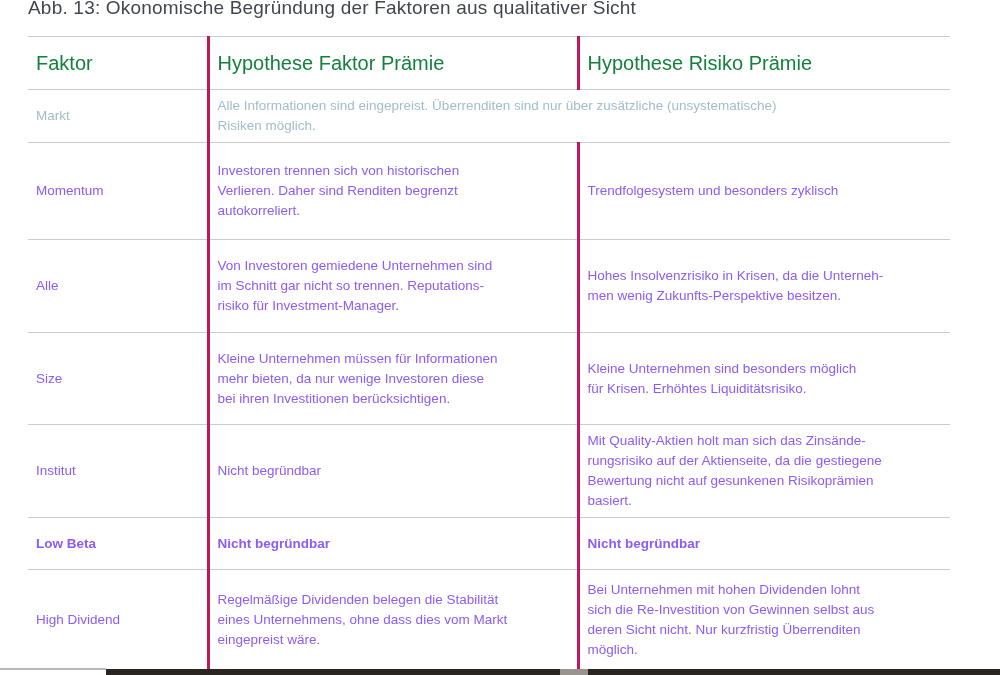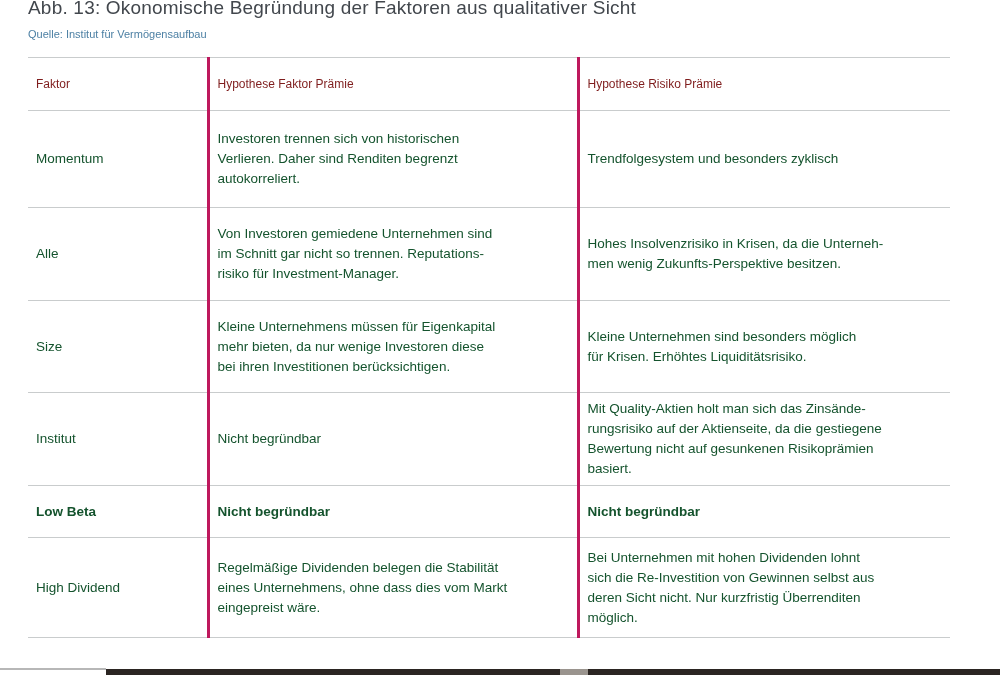--- a/index.html
+++ b/index.html
@@ -43,27 +43,27 @@
   tr { border-bottom: 1px solid #c9cccd; }
   th, td {
     text-align: left;
     vertical-align: middle;
     padding: 6px 10px 6px 8px;
     white-space: pre-line;
   }
   th + th, td + td { border-left: 3px solid #be185d; }
   th {
     font-weight: 400;
-    font-size: 12px;
-    color: #7f1d1d;
+    font-size: 20px;
+    color: #15803d;
   }
   td {
     font-size: 13.5px;
     line-height: 20px;
-    color: #14532d;
+    color: #8b5cf6;
   }
   tr.r-head     { height: 53px; }
   tr.r-markt    { height: 48px; }
   tr.r-momentum { height: 97px; }
   tr.r-value    { height: 93px; }
   tr.r-size     { height: 92px; }
   tr.r-quality  { height: 93px; }
   tr.r-lowbeta  { height: 52px; font-weight: bold; }
   tr.r-highdiv  { height: 100px; }
   tr.hl td { color: #a2bcca; }
@@ -91,54 +91,58 @@
     width: 28px; height: 100%;
     background: #9a948e;
   }
 </style>
 </head>
 <body>
 
 <div class="content">
 
   <h1 class="figure-title">Abb. 13: Ökonomische Begründung der Faktoren aus qualitativer Sicht</h1>
-  <div class="figure-source">Quelle: Institut für Vermögensaufbau</div>
 
   <table class="factors">
     <colgroup>
       <col class="c1">
         <col class="c2">
         <col class="c3">
     </colgroup>
     <thead>
       <tr class="r-head">
         <th>Faktor</th>
         <th>Hypothese Faktor Prämie</th>
         <th>Hypothese Risiko Prämie</th>
       </tr>
     </thead>
     <tbody>
+      <tr class="r-markt hl">
+        <td>Markt</td>
+        <td colspan="2">Alle Informationen sind eingepreist. Überrenditen sind nur über zusätzliche (unsystematische)
+Risiken möglich.</td>
+      </tr>
       <tr class="r-momentum">
         <td>Momentum</td>
         <td>Investoren trennen sich von historischen
 Verlieren. Daher sind Renditen begrenzt
 autokorreliert.</td>
         <td>Trendfolgesystem und besonders zyklisch</td>
       </tr>
       <tr class="r-value">
         <td>Alle</td>
         <td>Von Investoren gemiedene Unternehmen sind
 im Schnitt gar nicht so trennen. Reputations-
 risiko für Investment-Manager.</td>
         <td>Hohes Insolvenzrisiko in Krisen, da die Unterneh-
 men wenig Zukunfts-Perspektive besitzen.</td>
       </tr>
       <tr class="r-size">
         <td>Size</td>
-        <td>Kleine Unternehmens müssen für Eigenkapital
+        <td>Kleine Unternehmen müssen für Informationen
 mehr bieten, da nur wenige Investoren diese
 bei ihren Investitionen berücksichtigen.</td>
         <td>Kleine Unternehmen sind besonders möglich
 für Krisen. Erhöhtes Liquiditätsrisiko.</td>
       </tr>
       <tr class="r-quality">
         <td>Institut</td>
         <td>Nicht begründbar</td>
         <td>Mit Quality-Aktien holt man sich das Zinsände-
 rungsrisiko auf der Aktienseite, da die gestiegene

